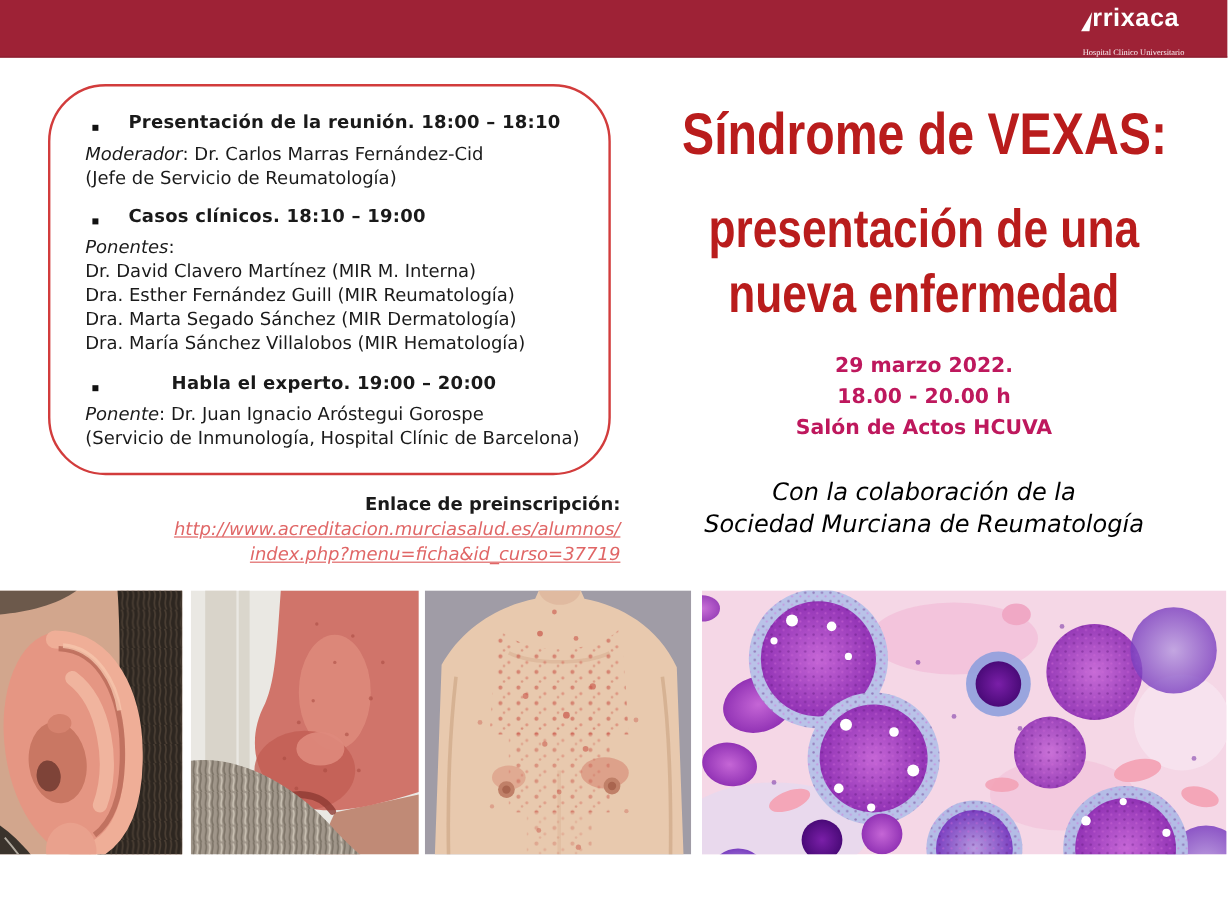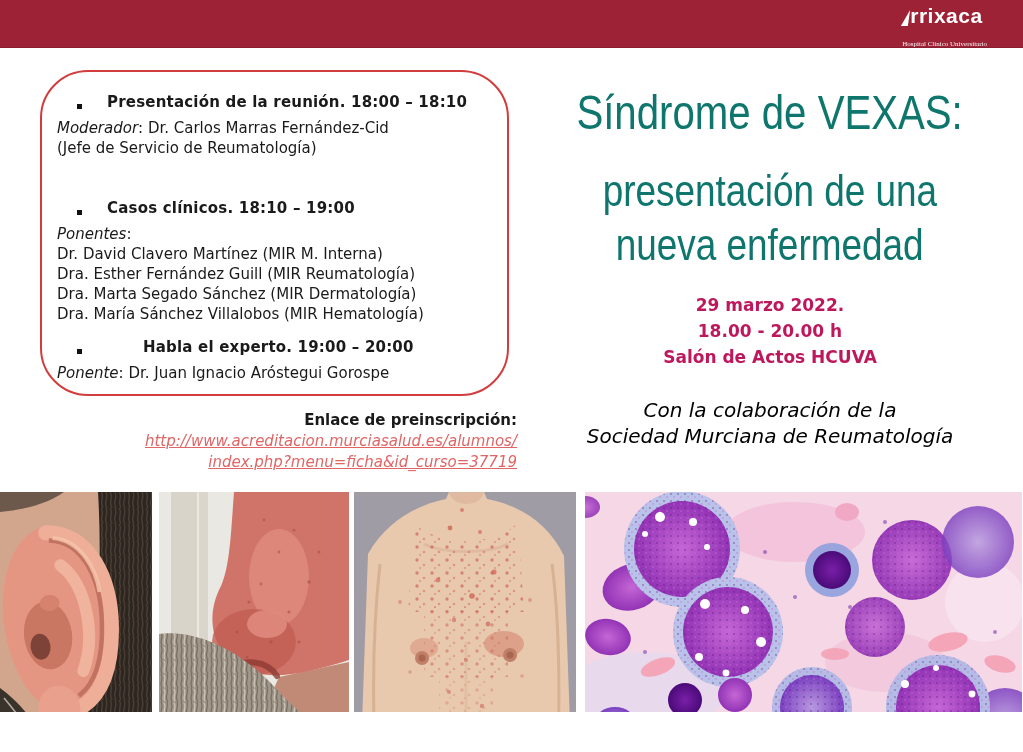--- a/index.html
+++ b/index.html
@@ -17,30 +17,30 @@
   .logo-sub{font-family:"Liberation Serif",serif;font-size:7px;margin-top:14px;line-height:1.25;opacity:.95;}
   
   .agenda-box{
     position:absolute;left:40px;top:70px;width:469px;height:326px;
     border:2px solid #d23c3c;border-radius:48px;box-sizing:border-box;
     padding:20px 10px 0 14px;font-size:15px;line-height:20px;
   }
   .agitem{display:flex;align-items:center;padding-left:21px;}
   .sq{width:5px;height:5px;background:#111;margin-top:8px;flex:0 0 auto;}
   .aghead{font-weight:bold;margin-left:25px;letter-spacing:.2px;}
-  .agpara{margin:6px 0 0 1px;}
-  .mt24{margin-top:40px;} .mt12{margin-top:13px;gap:36px;}
+  .agpara{margin:6px 0 0 15px;}
+  .mt24{margin-top:12px;} .mt12{margin-top:13px;gap:36px;}
   .it{font-style:italic;}
   
   .enlace{position:absolute;left:0;top:410px;width:517px;text-align:right;font-size:15px;line-height:21px;}
   .enlace-label{font-weight:bold;}
   .link{color:#e06666;font-style:italic;text-decoration:underline;cursor:pointer;display:block;}
   
   .main-col{position:absolute;left:517px;top:78px;width:506px;text-align:center;}
-  .title-line{color:#0f766e;font-family:"Liberation Sans",sans-serif;font-weight:400;line-height:1;}
+  .title-line{color:#b91c1c;font-family:"Liberation Sans",sans-serif;font-weight:700;line-height:1;}
   .title-line>span{display:inline-block;transform:scaleX(.82);transform-origin:center;white-space:nowrap;}
   .tl1{font-size:49px;margin-top:10px;}
   .tl2{font-size:45px;margin-top:31px;}
   .tl3{font-size:45px;margin-top:9px;}
   .when{margin-top:25px;font-weight:bold;font-size:17px;line-height:26px;color:#be185d;}
   .collab{margin-top:27px;font-style:italic;font-size:20px;line-height:26px;color:#000;}
   
   .photos{position:absolute;left:0;top:492px;width:1023px;height:260px;display:flex;}
   .photos svg{display:block;height:260px;}
   .gap1{width:7px;} .gap2{width:5px;} .gap3{width:9px;}
@@ -84,20 +84,21 @@
       <div>Dra. Marta Segado Sánchez (MIR Dermatología)</div>
       <div>Dra. María Sánchez Villalobos (MIR Hematología)</div>
     </div>
 
     <div class="agitem mt12">
       <span class="sq"></span>
       <span class="aghead">Habla el experto. 19:00 – 20:00</span>
     </div>
     <div class="agpara">
       <div><span class="it">Ponente</span><span>: Dr. Juan Ignacio Aróstegui Gorospe</span></div>
+      <div>(Servicio de Inmunología, Hospital Clínic de Barcelona)</div>
     </div>
   </div>
 
   <div class="enlace">
     <div class="enlace-label">Enlace de preinscripción:</div>
     <a class="link">http://www.acreditacion.murciasalud.es/alumnos/</a>
     <a class="link">index.php?menu=ficha&amp;id_curso=37719</a>
   </div>
 
   <div class="main-col">

